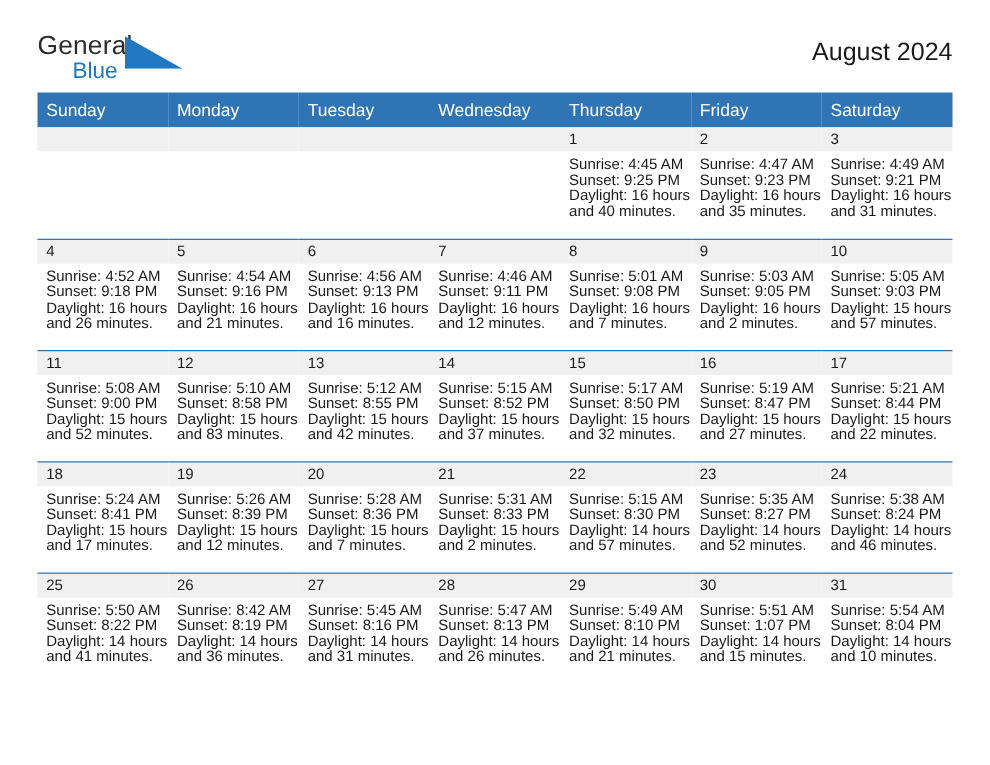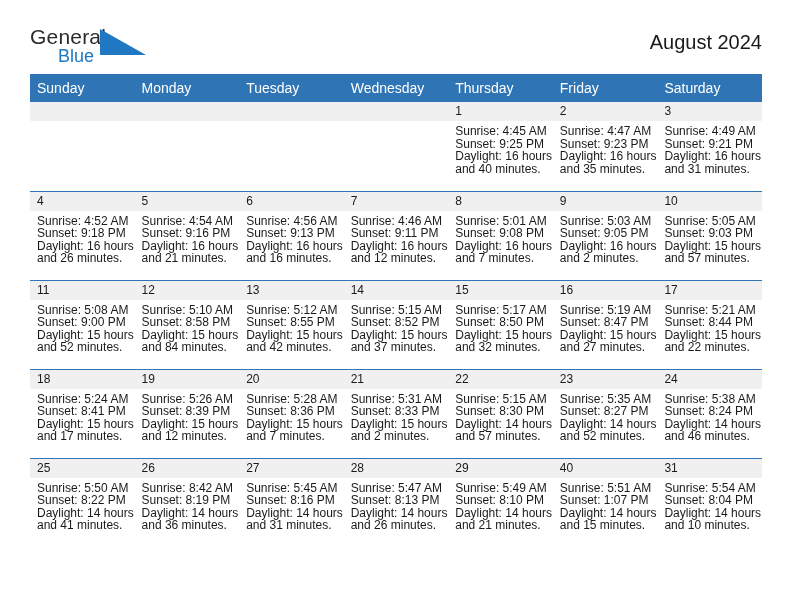--- a/index.html
+++ b/index.html
@@ -223,21 +223,21 @@
                 <div>Daylight: 15 hours</div>
                 <div>and 52 minutes.</div>
               </div>
             </td>
             <td>
               <div class="daynum">12</div>
               <div class="info">
                 <div>Sunrise: 5:10 AM</div>
                 <div>Sunset: 8:58 PM</div>
                 <div>Daylight: 15 hours</div>
-                <div>and 84 minutes.</div>
+                <div>and 83 minutes.</div>
               </div>
             </td>
             <td>
               <div class="daynum">13</div>
               <div class="info">
                 <div>Sunrise: 5:12 AM</div>
                 <div>Sunset: 8:55 PM</div>
                 <div>Daylight: 15 hours</div>
                 <div>and 42 minutes.</div>
               </div>
@@ -384,21 +384,21 @@
             <td>
               <div class="daynum">29</div>
               <div class="info">
                 <div>Sunrise: 5:49 AM</div>
                 <div>Sunset: 8:10 PM</div>
                 <div>Daylight: 14 hours</div>
                 <div>and 21 minutes.</div>
               </div>
             </td>
             <td>
-              <div class="daynum">40</div>
+              <div class="daynum">30</div>
               <div class="info">
                 <div>Sunrise: 5:51 AM</div>
                 <div>Sunset: 1:07 PM</div>
                 <div>Daylight: 14 hours</div>
                 <div>and 15 minutes.</div>
               </div>
             </td>
             <td>
               <div class="daynum">31</div>
               <div class="info">

